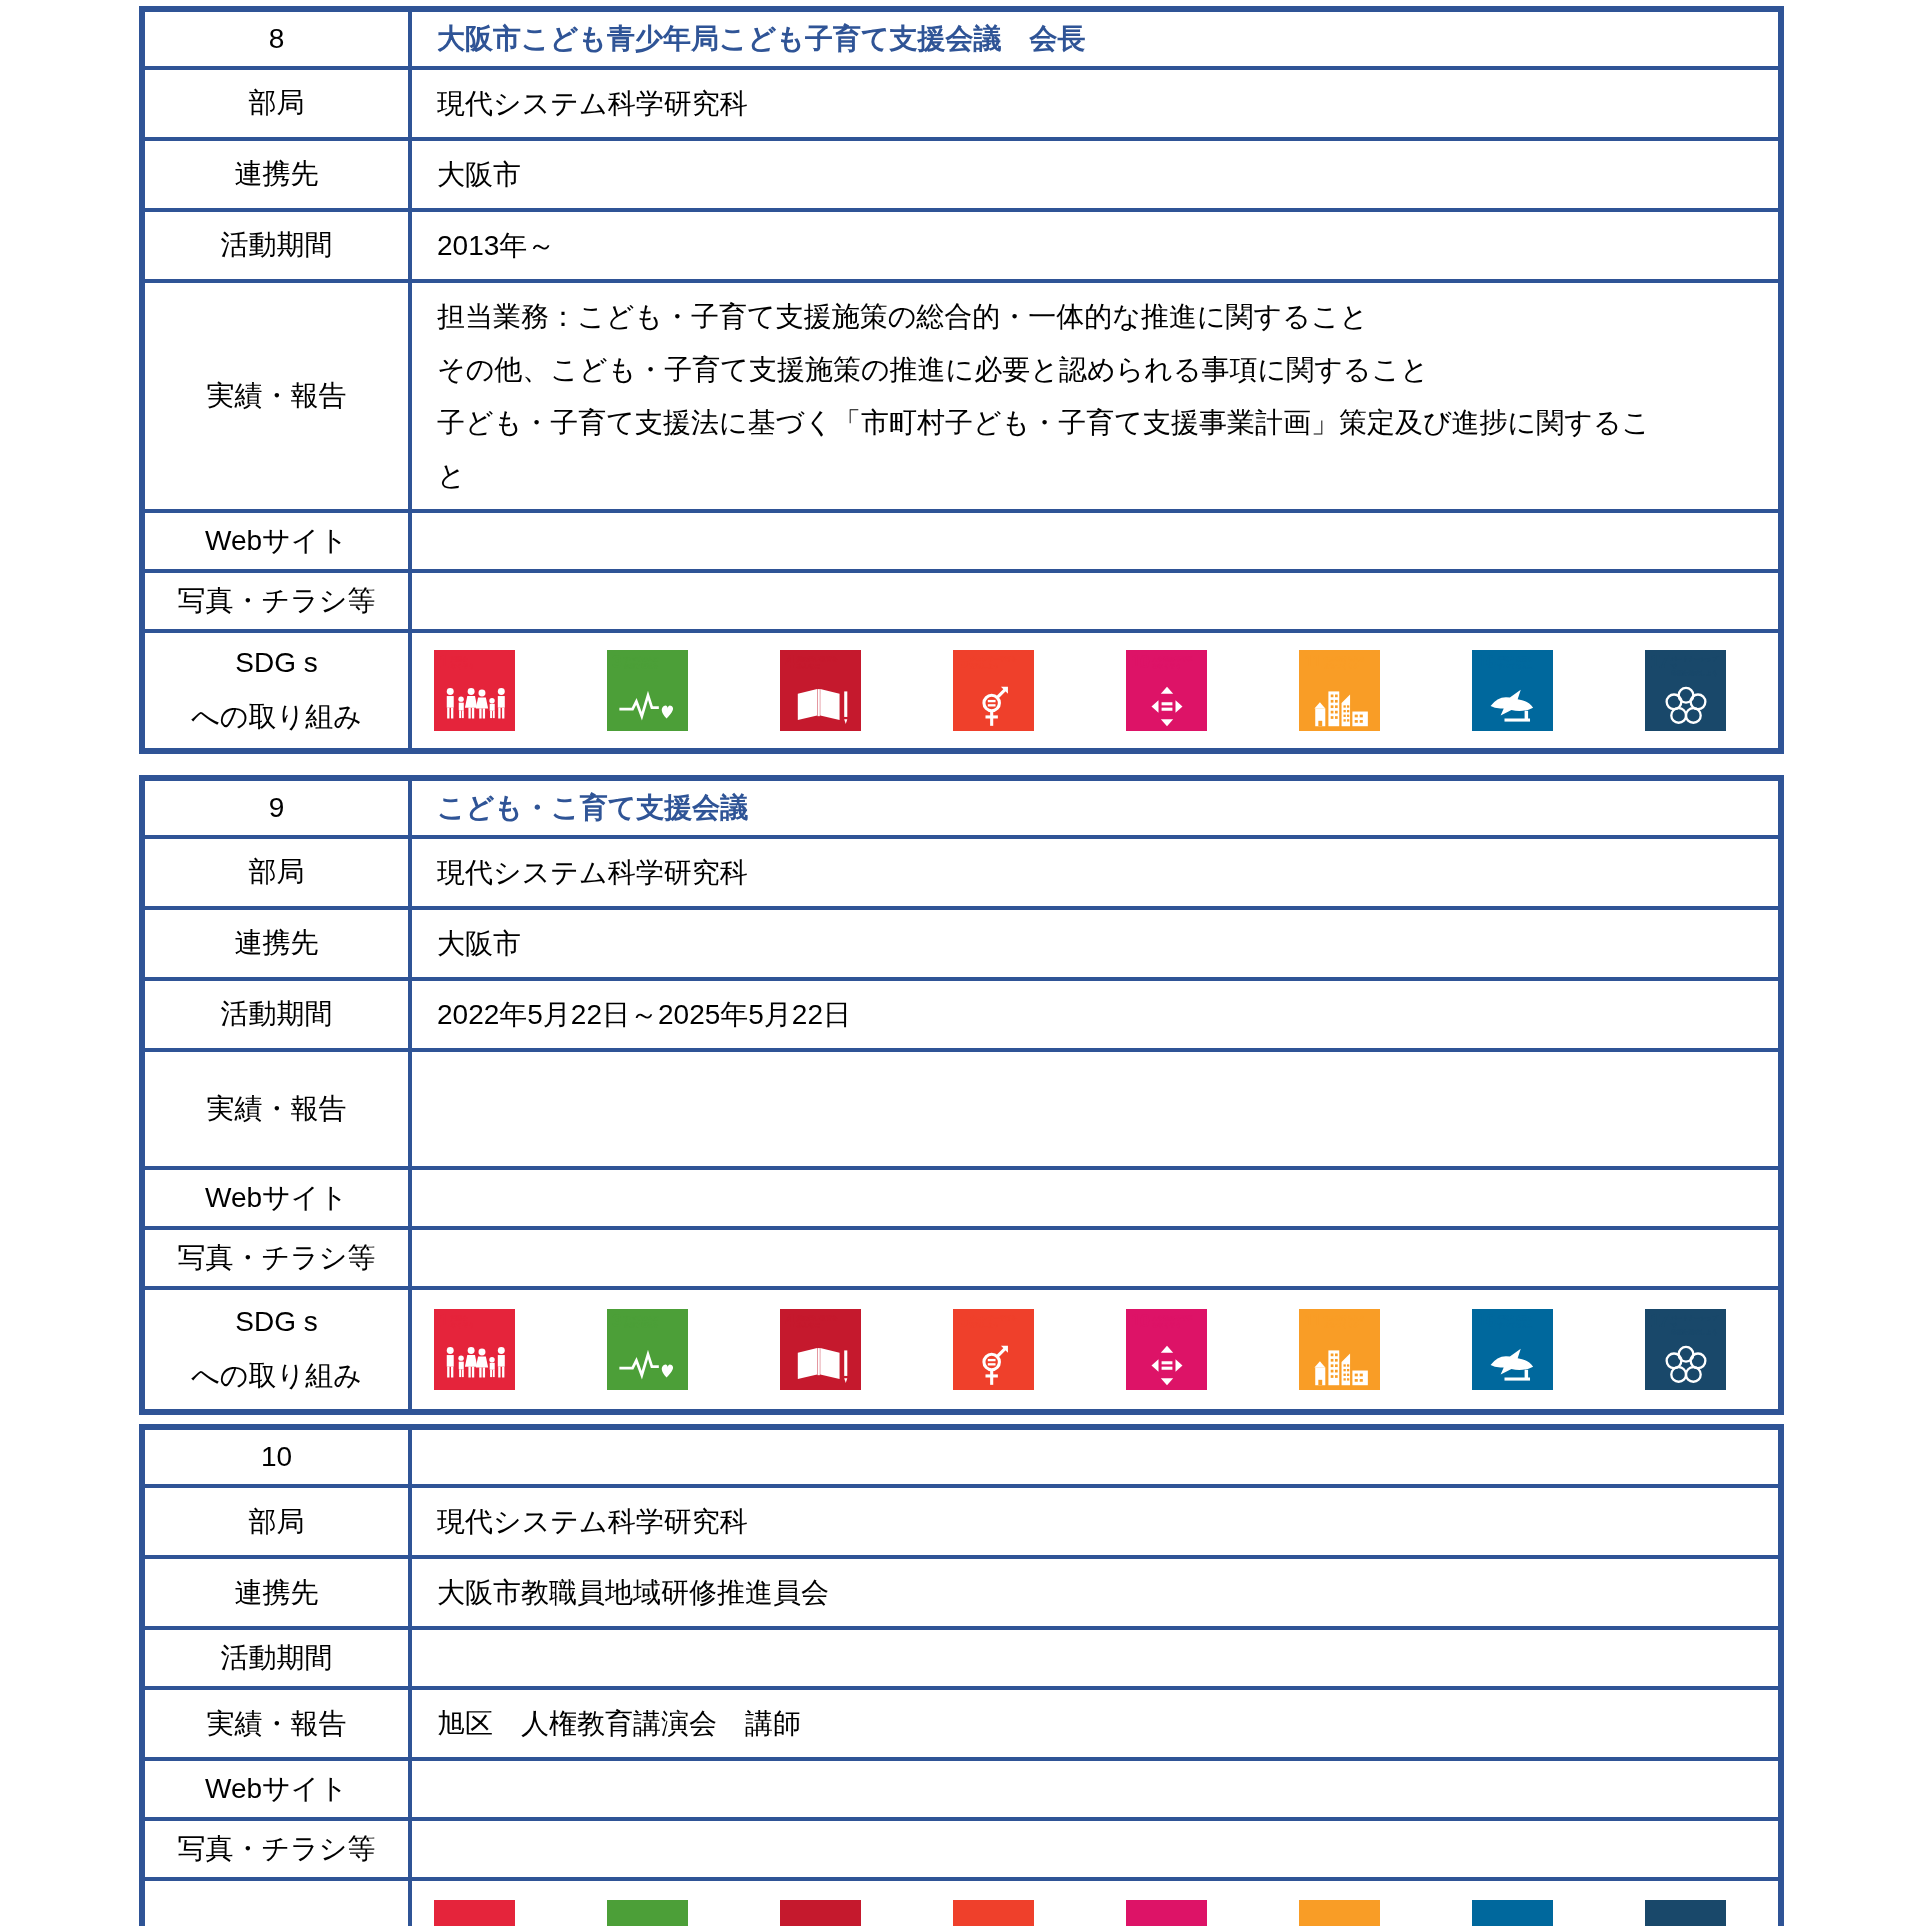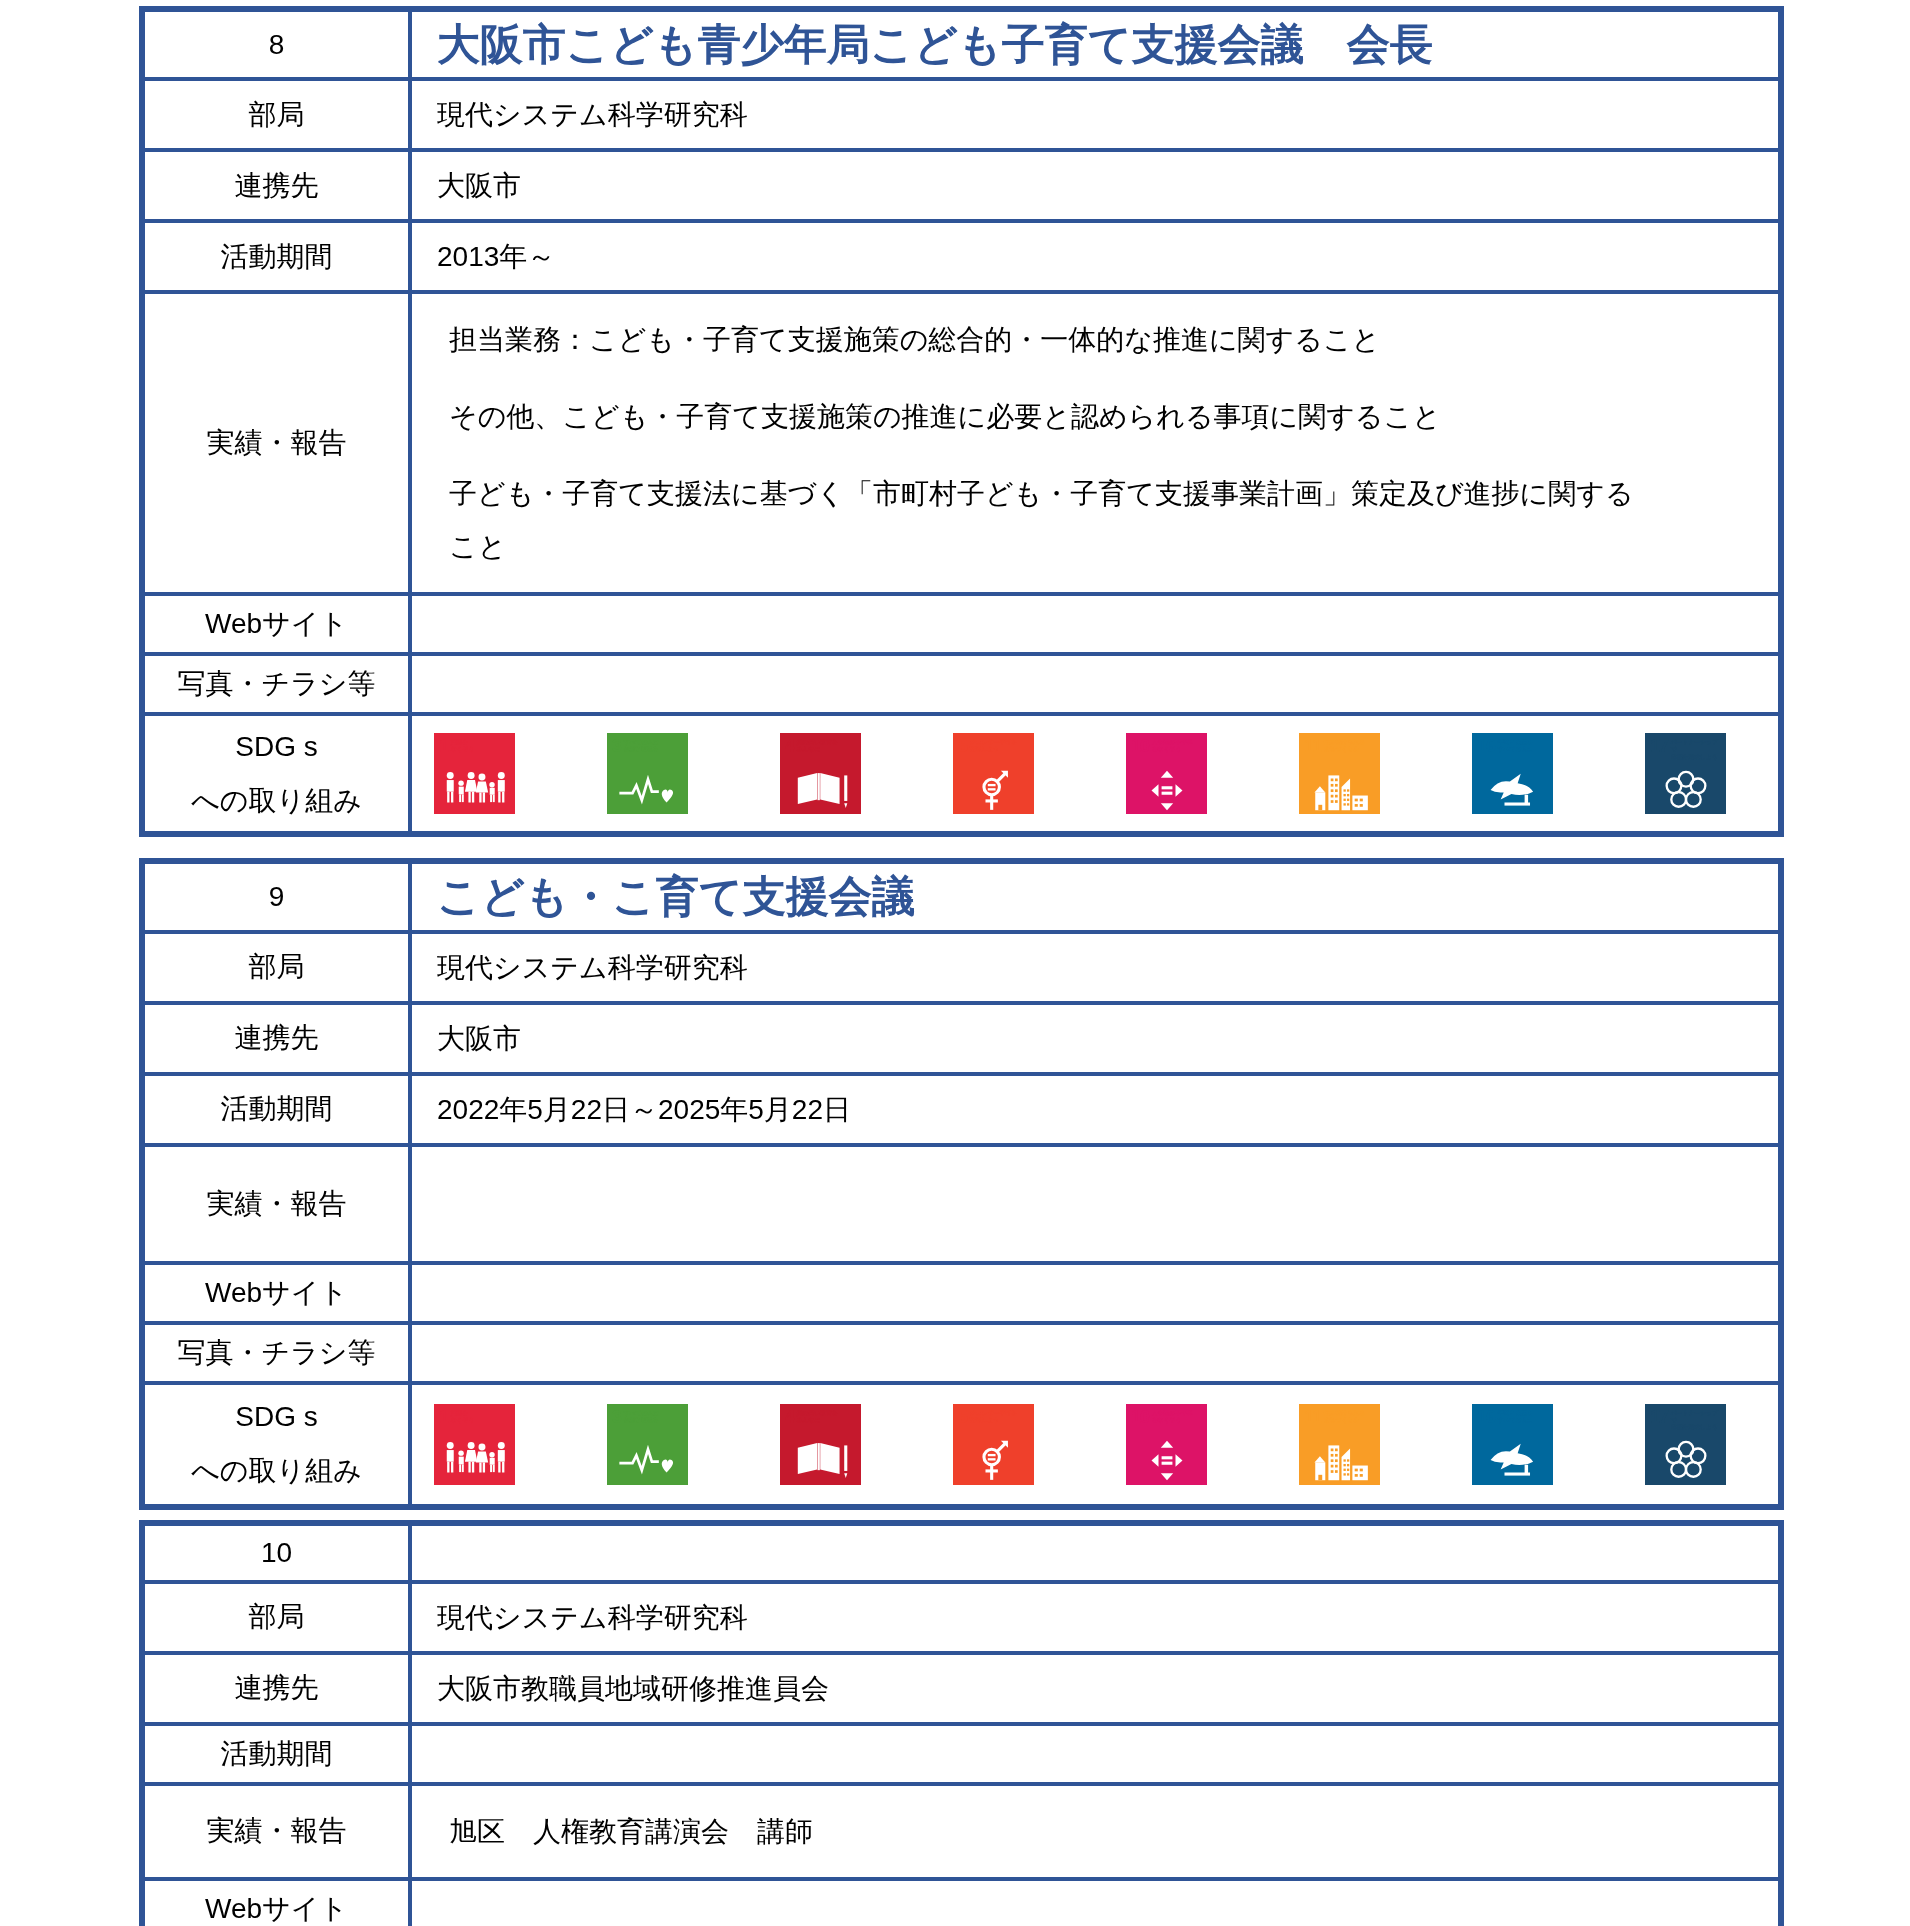--- a/index.html
+++ b/index.html
@@ -18,22 +18,22 @@
   .cell{box-sizing:border-box;}
   .label-cell{
     width:267px;flex:0 0 267px;border-right:4.6px solid #2F5496;
     display:flex;flex-direction:column;align-items:center;justify-content:center;
     font-size:28px;line-height:54px;text-align:center;color:#000;
   }
   .value-cell{
     flex:1 1 auto;display:flex;flex-direction:column;justify-content:center;
     padding:7px 123px 7px 25px;font-size:28px;line-height:53px;color:#000;
   }
-  .value-cell p{margin:12px;}
-  .title-cell{color:#2F5496;font-weight:bold;font-size:43px;line-height:1.2;padding-right:23px;}
+  .value-cell p{margin:0;}
+  .title-cell{color:#2F5496;font-weight:bold;font-size:28px;line-height:1.2;padding-right:23px;}
   .r-head{min-height:51px;}
   .r-std{min-height:56px;justify-content:space-between;}
   .sdg-strip{
     flex-direction:row;align-items:center;justify-content:flex-start;
     gap:92px;padding:17px 15.4px 17px 22.3px;
   }
   .sdg{
     width:81px;height:81px;flex:0 0 81px;box-sizing:border-box;
     padding:4.6px 3.9px 3.9px 4.6px;display:flex;flex-direction:column;
     color:#fff;overflow:hidden;

